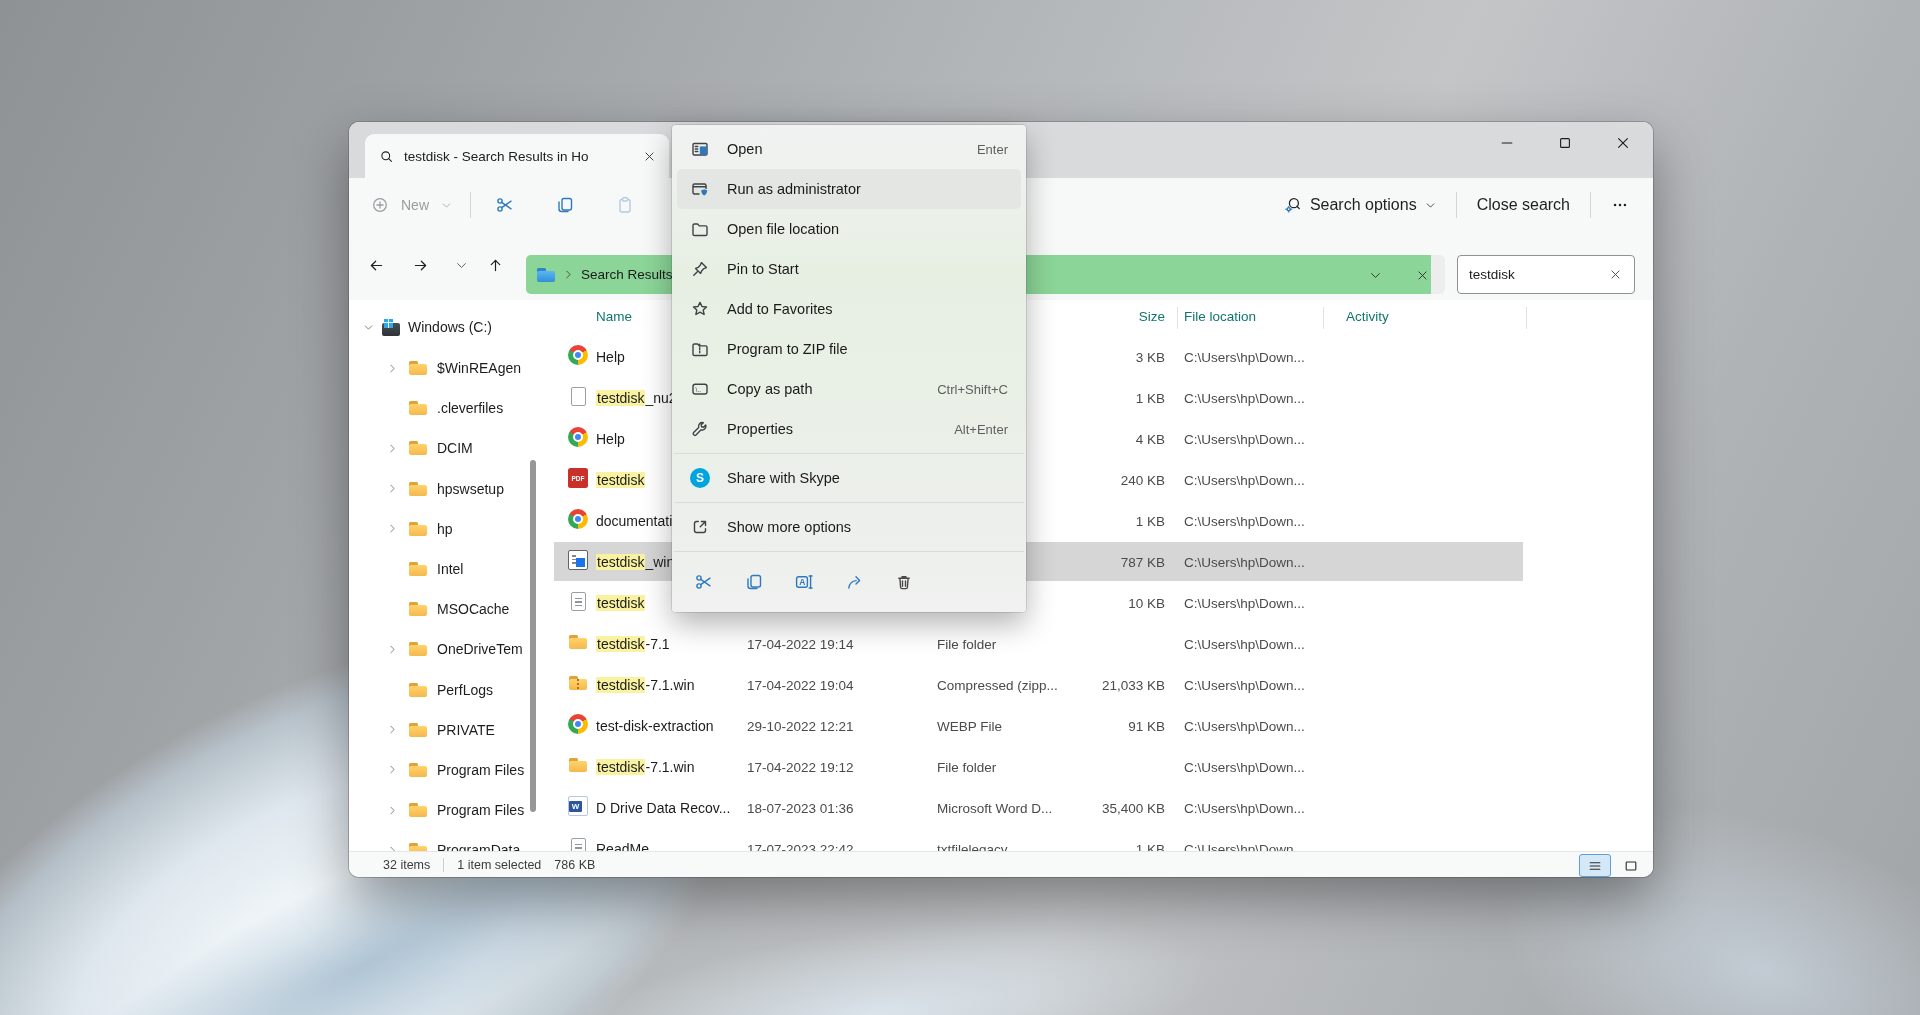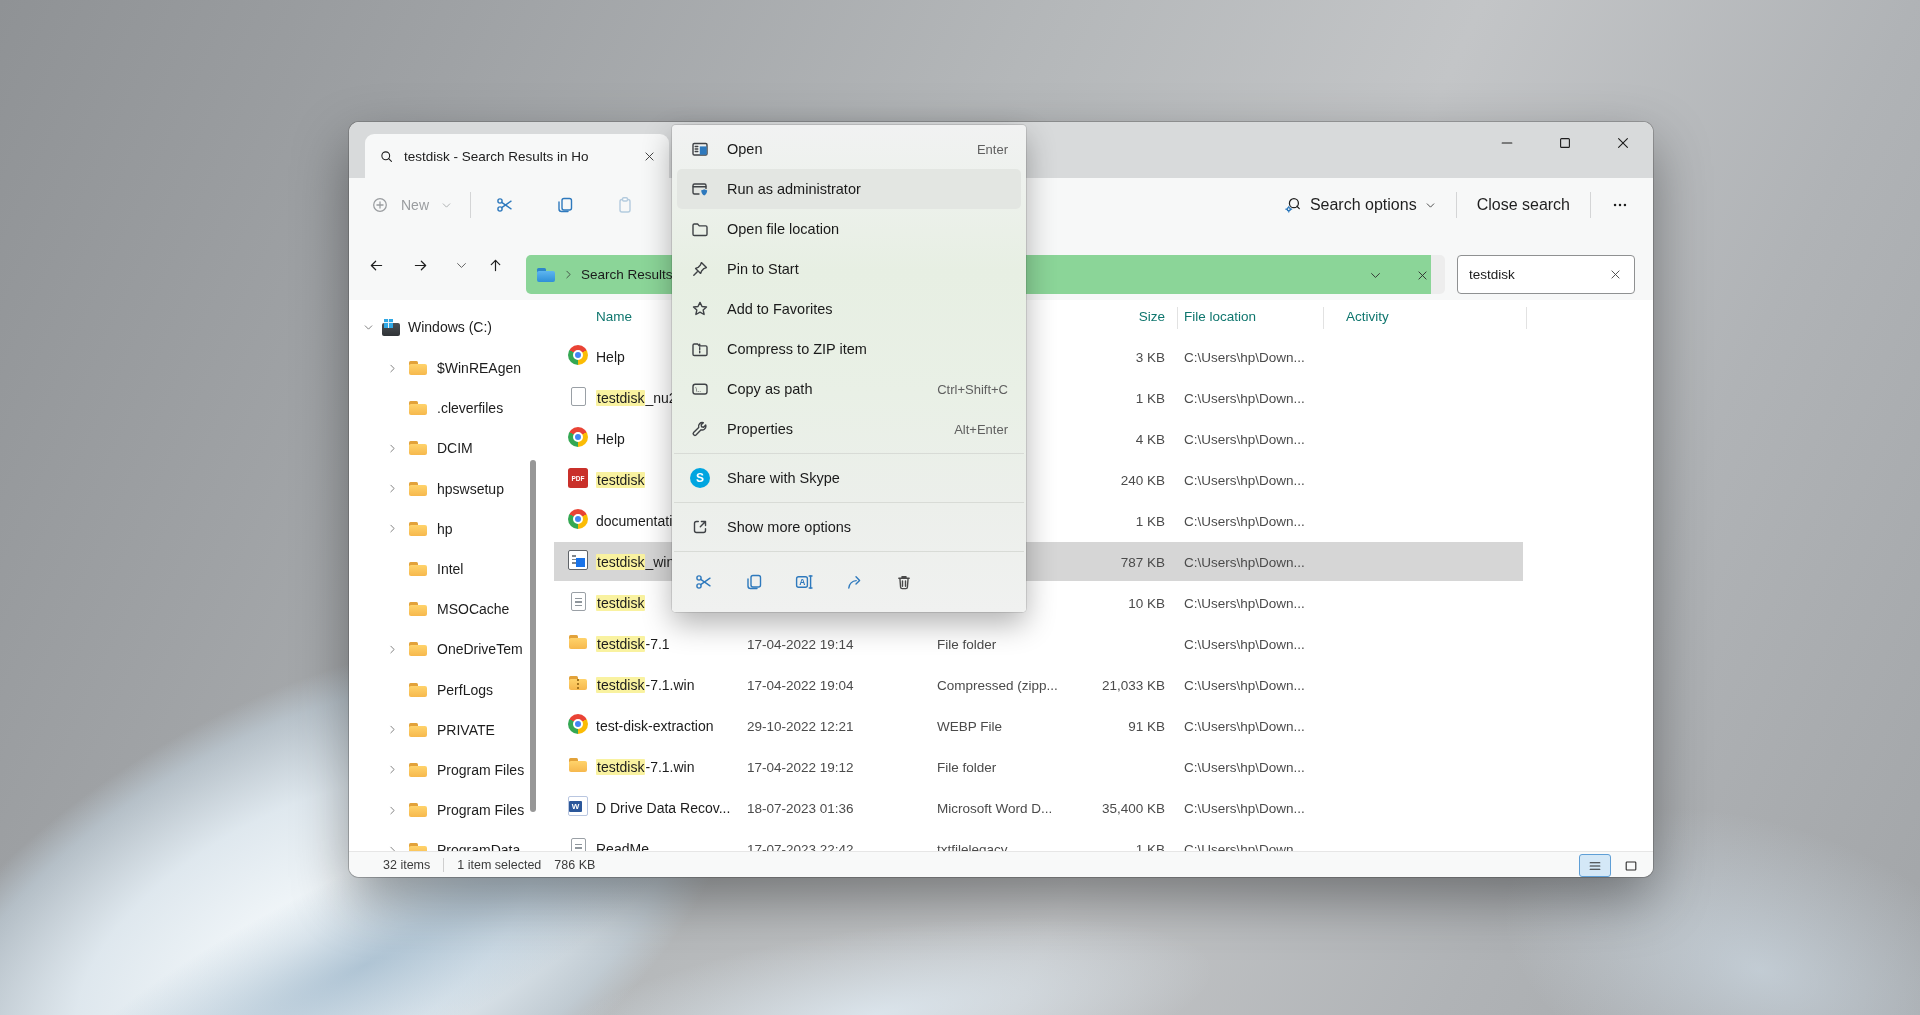--- a/index.html
+++ b/index.html
@@ -688,21 +688,21 @@
       </span>
       <span class="mi-label">Add to Favorites</span>
     </div>
     <div class="mi">
       <span class="ic ">
         <svg viewBox="0 0 20 20" fill="none" stroke="currentColor" stroke-width="1.4" stroke-linecap="round" stroke-linejoin="round">
           <path d="M3 15.2 V6.3 a1.3 1.3 0 0 1 1.3-1.3 h3.3 l1.7 1.9 h6.4 a1.3 1.3 0 0 1 1.3 1.3 v7 a1.3 1.3 0 0 1-1.3 1.3 H4.3 A1.3 1.3 0 0 1 3 15.2z"></path>
           <line x1="9.7" y1="5.2" x2="9.7" y2="15.2" stroke-dasharray="1.8 1.6"></line>
         </svg>
       </span>
-      <span class="mi-label">Compress to ZIP item</span>
+      <span class="mi-label">Program to ZIP file</span>
     </div>
     <div class="mi">
       <span class="ic ">
         <svg viewBox="0 0 20 20" fill="none" stroke="currentColor" stroke-width="1.4" stroke-linecap="round" stroke-linejoin="round">
           <rect x="3" y="5.2" width="14" height="9.8" rx="2.2"></rect>
           <text x="5.6" y="12.6" font-size="6.5" font-family="Liberation Sans" fill="currentColor" stroke="none">\..</text>
         </svg>
       </span>
       <span class="mi-label">Copy as path</span>
       <span class="mi-short">Ctrl+Shift+C</span>

